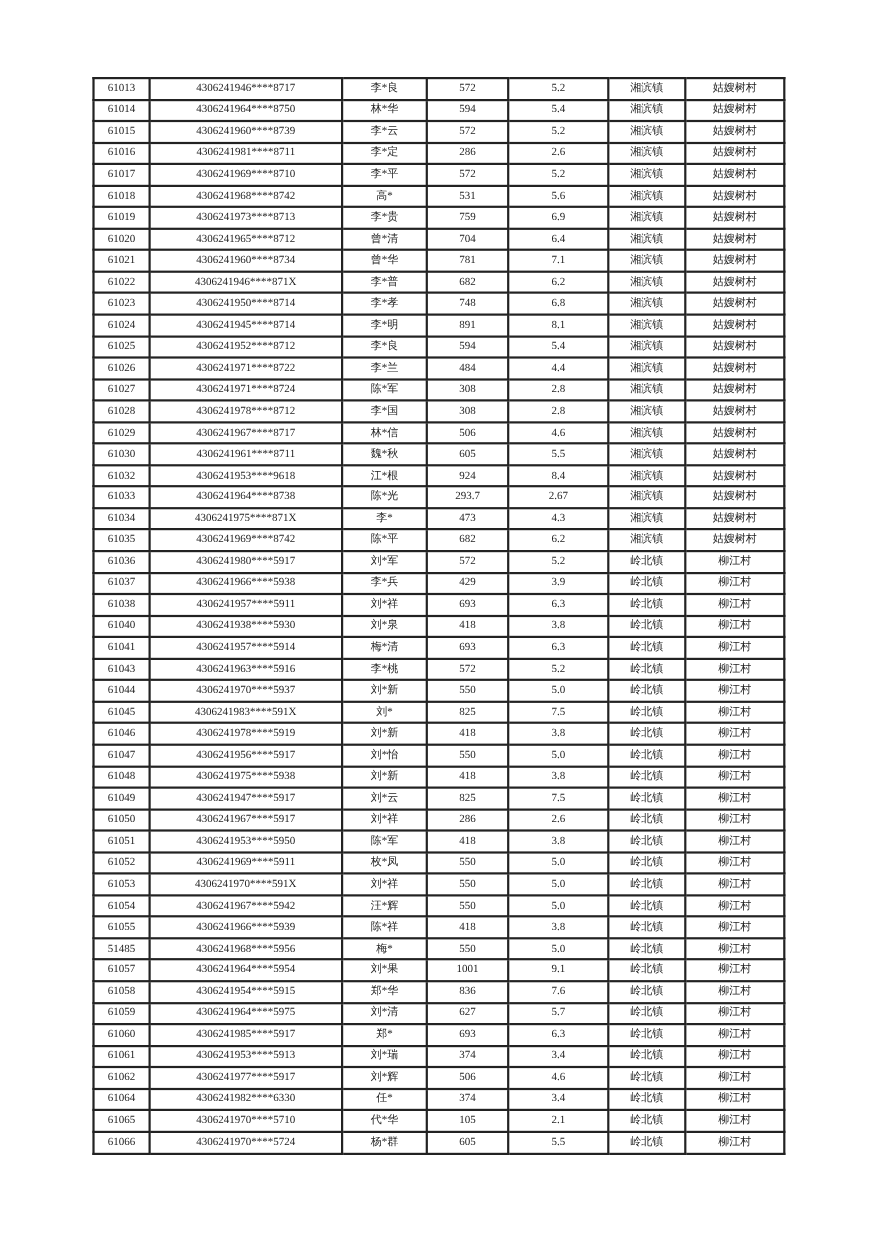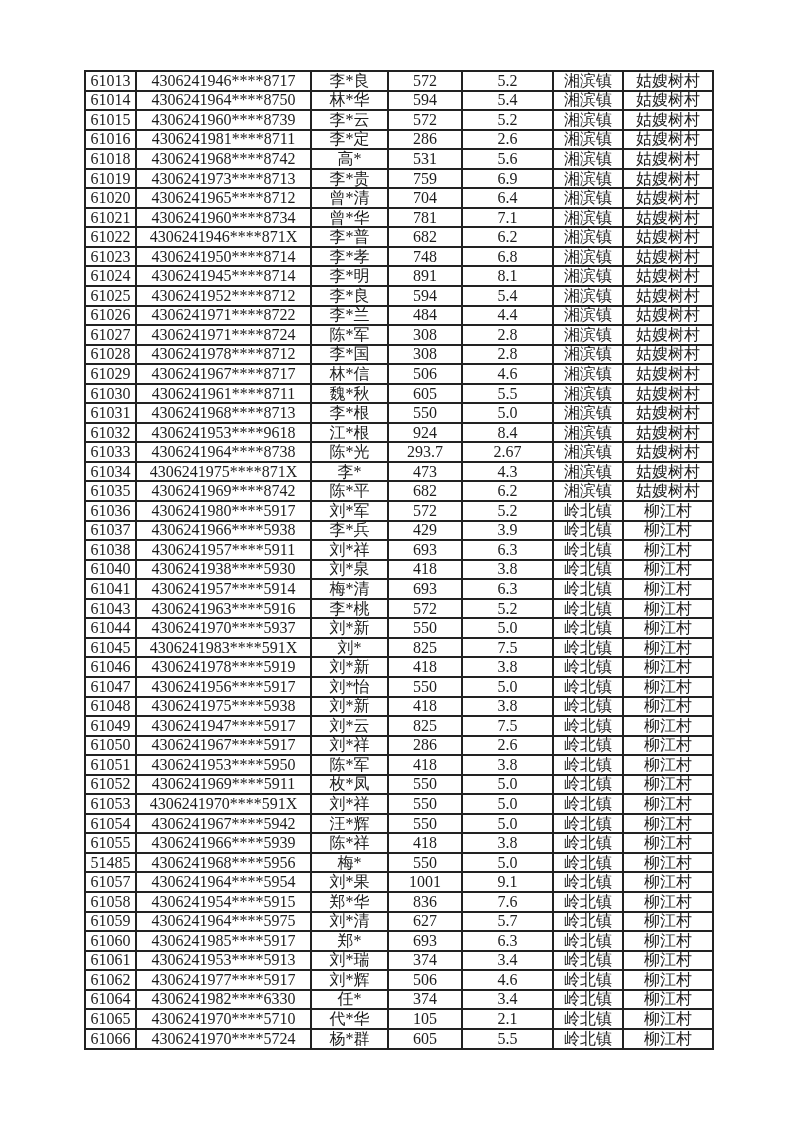--- a/index.html
+++ b/index.html
@@ -16,21 +16,21 @@
     overflow: hidden;
   }
   table.data-table {
     position: absolute;
     left: 84px;
     top: 70px;
     width: 628px;
     height: 980px;
     border-collapse: collapse;
     table-layout: fixed;
-    font-size: 16px;
+    font-size: 10px;
     color: #1d1d1d;
   }
   table.data-table td {
     border: 2px solid #222222;
     text-align: center;
     vertical-align: middle;
     padding: 0;
     white-space: nowrap;
     overflow: hidden;
     line-height: 1;
@@ -81,20 +81,29 @@
         <tr>
     <td>61016</td>
     <td>4306241981****8711</td>
     <td>李*定</td>
     <td>286</td>
     <td>2.6</td>
     <td>湘滨镇</td>
     <td>姑嫂树村</td>
   </tr>
         <tr>
+    <td>61017</td>
+    <td>4306241969****8710</td>
+    <td>李*平</td>
+    <td>572</td>
+    <td>5.2</td>
+    <td>湘滨镇</td>
+    <td>姑嫂树村</td>
+  </tr>
+        <tr>
     <td>61018</td>
     <td>4306241968****8742</td>
     <td>高*</td>
     <td>531</td>
     <td>5.6</td>
     <td>湘滨镇</td>
     <td>姑嫂树村</td>
   </tr>
         <tr>
     <td>61019</td>
@@ -198,29 +207,20 @@
         <tr>
     <td>61030</td>
     <td>4306241961****8711</td>
     <td>魏*秋</td>
     <td>605</td>
     <td>5.5</td>
     <td>湘滨镇</td>
     <td>姑嫂树村</td>
   </tr>
         <tr>
-    <td>61031</td>
-    <td>4306241968****8713</td>
-    <td>李*根</td>
-    <td>550</td>
-    <td>5.0</td>
-    <td>湘滨镇</td>
-    <td>姑嫂树村</td>
-  </tr>
-        <tr>
     <td>61032</td>
     <td>4306241953****9618</td>
     <td>江*根</td>
     <td>924</td>
     <td>8.4</td>
     <td>湘滨镇</td>
     <td>姑嫂树村</td>
   </tr>
         <tr>
     <td>61033</td>

